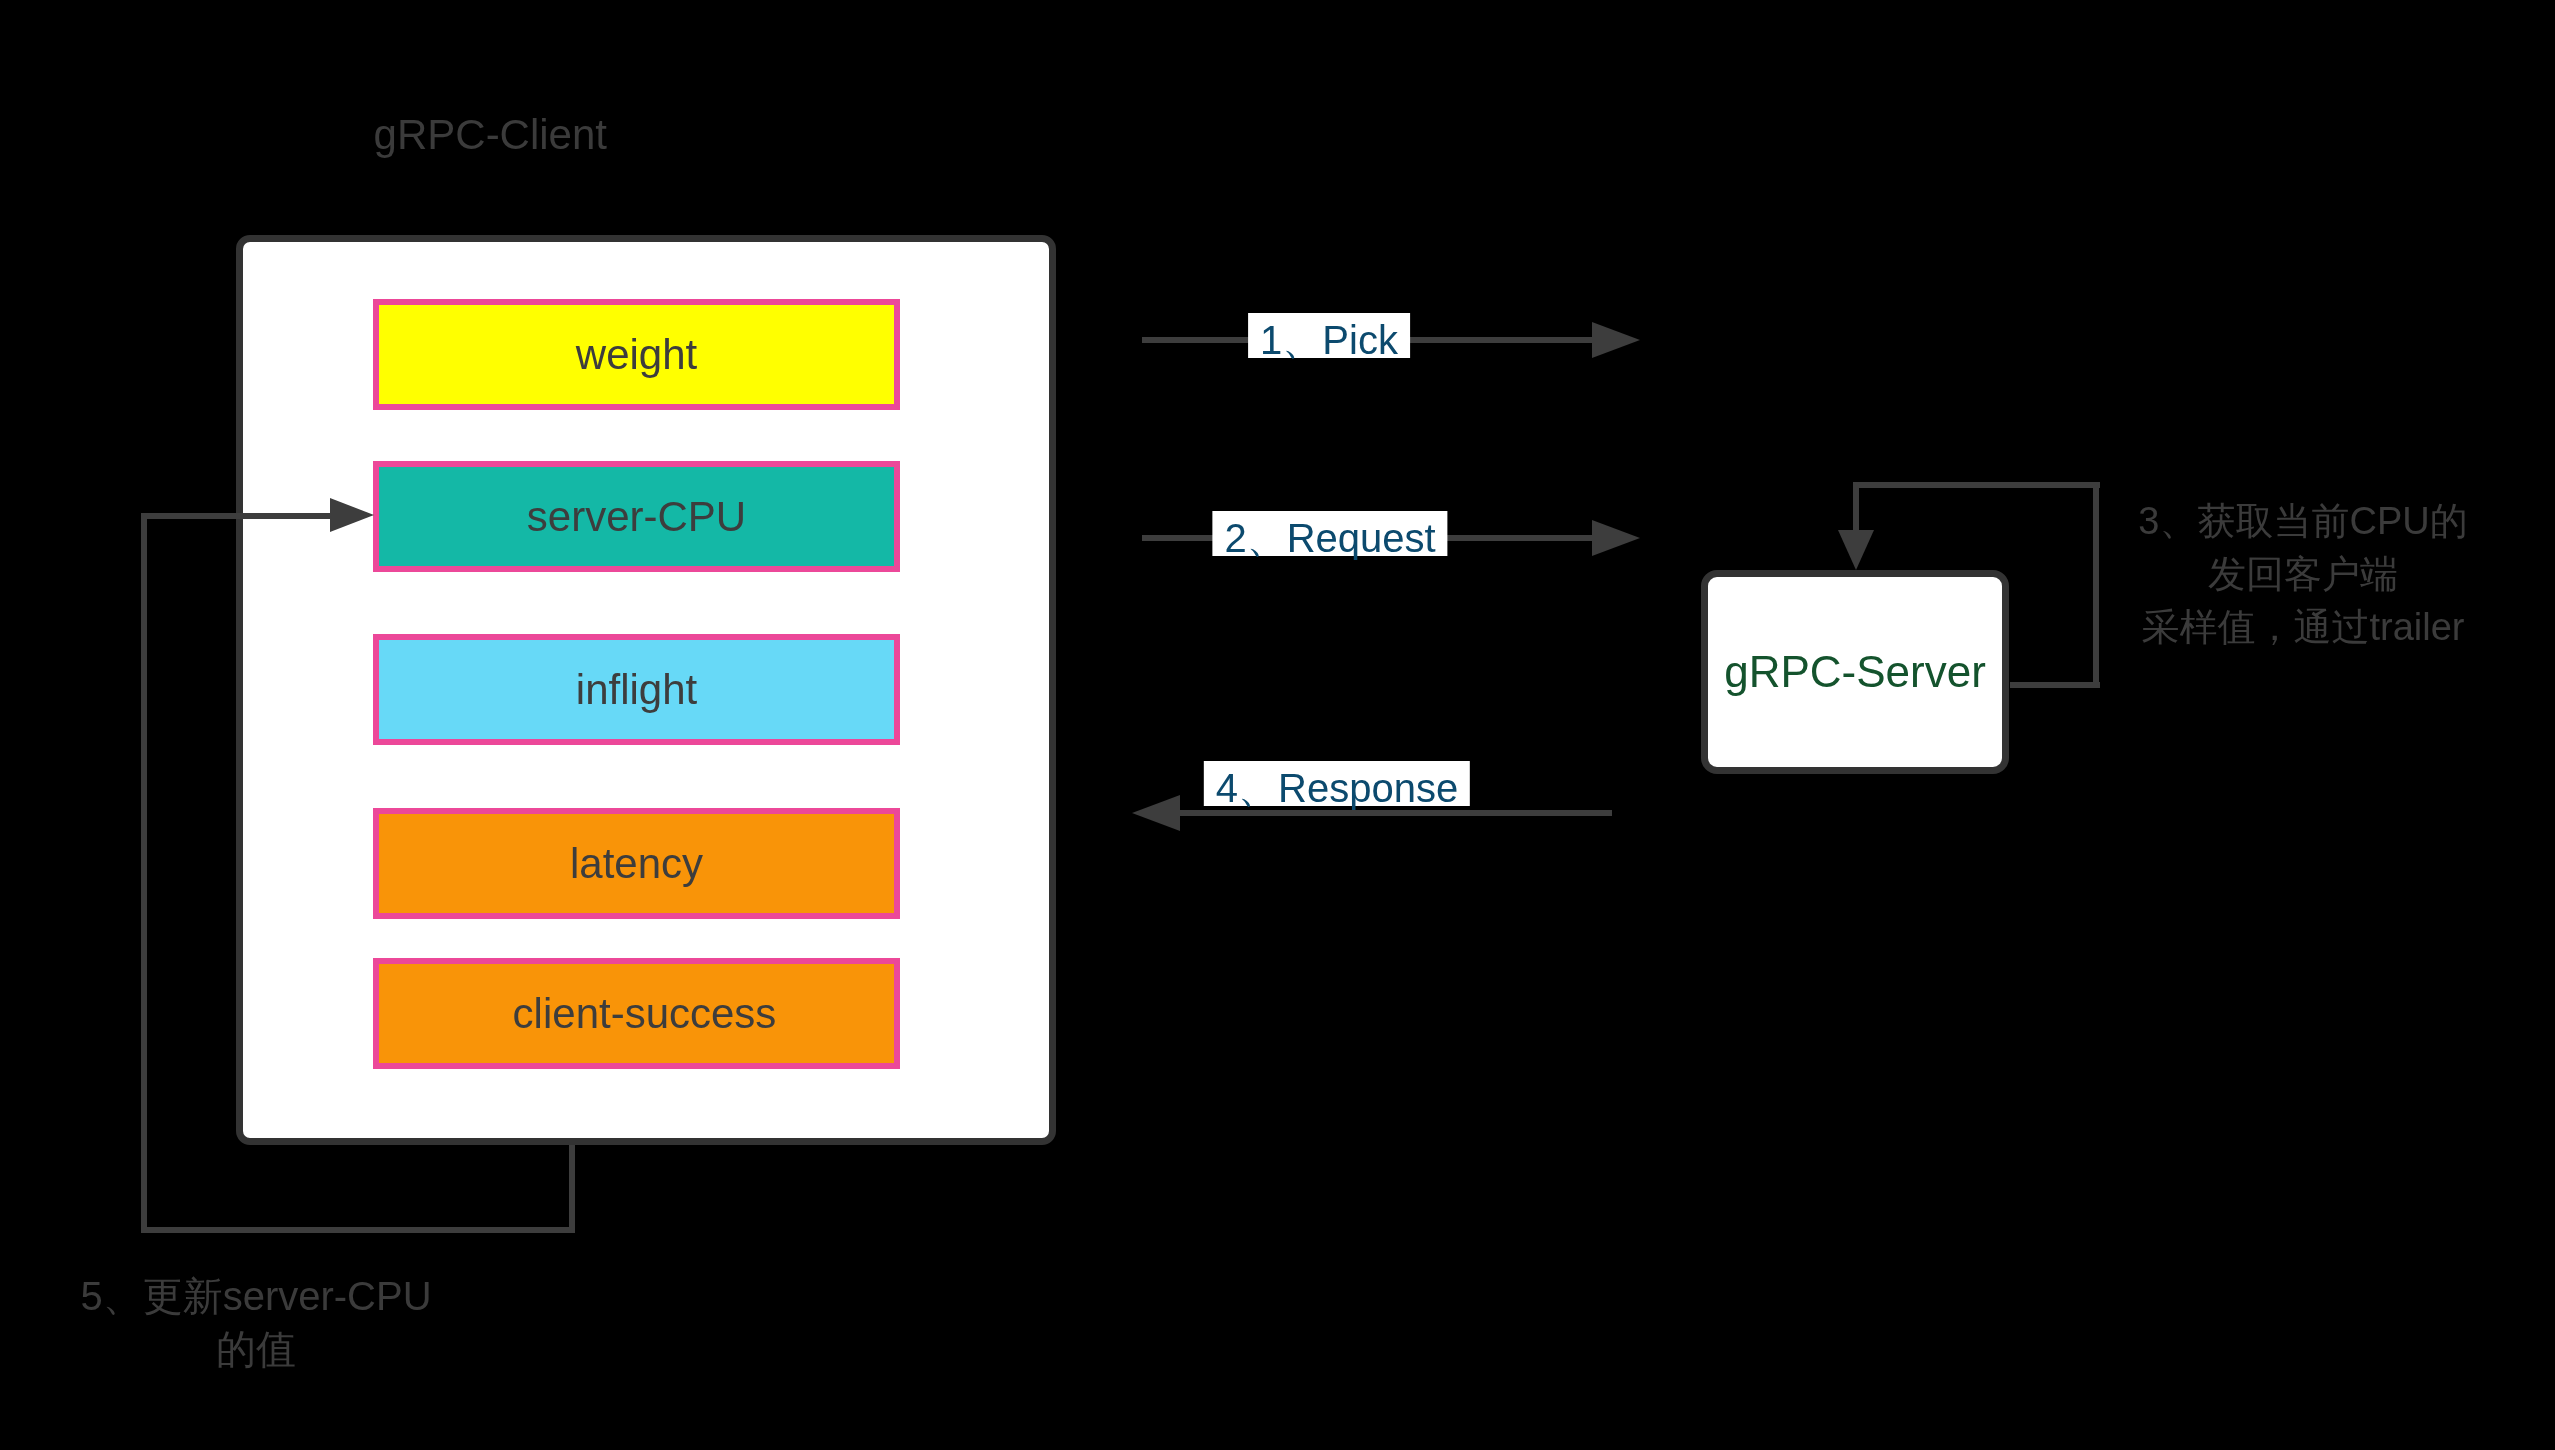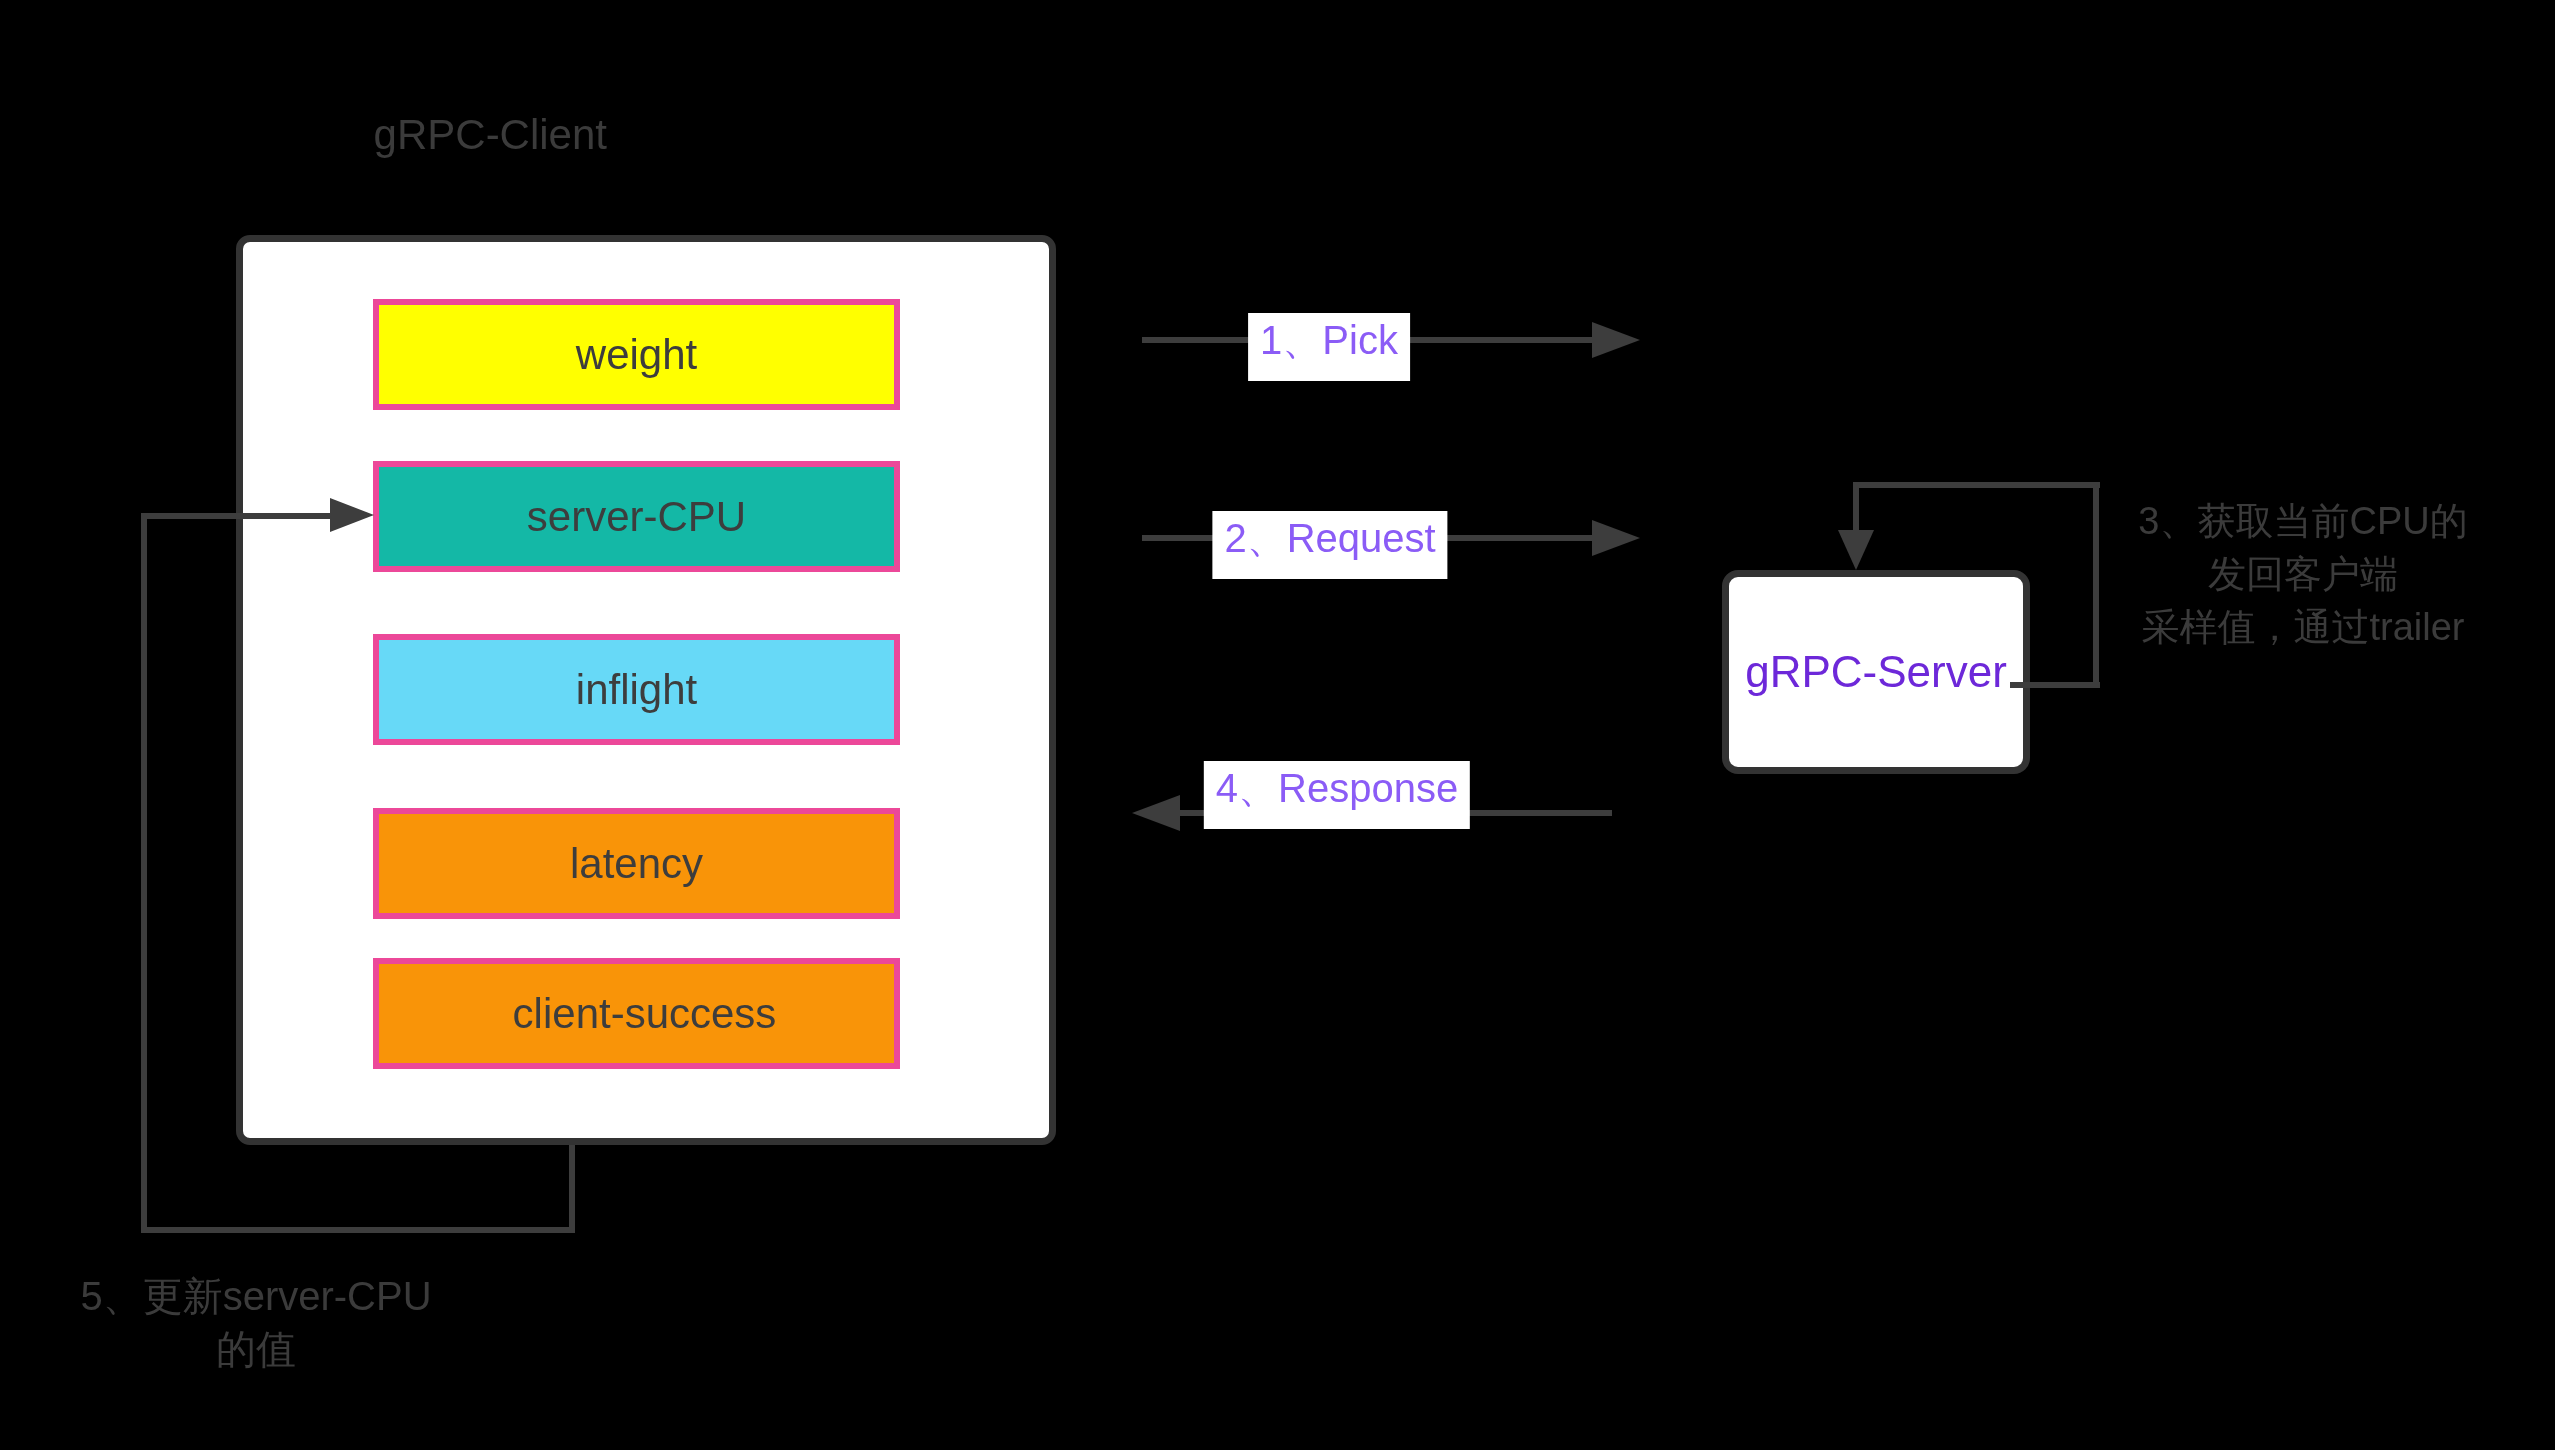--- a/index.html
+++ b/index.html
@@ -15,39 +15,39 @@
     text-align:right;font-size:42px;font-weight:500;color:#3b3b3b;
   }
   .panel{
     position:absolute;background:#ffffff;
     border:7px solid #333333;box-sizing:border-box;
   }
   .client-panel{left:236px;top:235px;width:820px;height:910px;border-radius:14px;}
   .server-panel{
     left:1701px;top:570px;width:308px;height:204px;border-radius:16px;
     display:flex;align-items:center;justify-content:center;
-    font-size:44px;color:#6d28d9;margin-left:21px;
+    font-size:44px;color:#14532d;
   }
   .node{
     position:absolute;left:373px;width:527px;height:111px;
     border:6px solid #ec4899;box-sizing:border-box;
     display:flex;align-items:center;justify-content:center;
     font-size:42px;color:#3d3d3d;
   }
   .n1{top:299px;} .n2{top:461px;} .n3{top:634px;} .n4{top:808px;} .n5{top:958px;}
   .hline,.vline{position:absolute;background:#3d3d3d;}
   .hline{height:6px;} .vline{width:6px;}
   .arrowhead{position:absolute;width:0;height:0;}
   .ah-right{border-top:18px solid transparent;border-bottom:18px solid transparent;border-left:48px solid #3d3d3d;}
   .ah-left{border-top:18px solid transparent;border-bottom:18px solid transparent;border-right:48px solid #3d3d3d;}
   .ah-down{border-left:18px solid transparent;border-right:18px solid transparent;border-top:40px solid #3d3d3d;}
   .chip{
     position:absolute;transform:translateX(-50%);
-    background:#ffffff;color:#8b5cf6;
-    font-size:40px;line-height:54px;height:68px;
+    background:#ffffff;color:#0c4a6e;
+    font-size:40px;line-height:54px;height:45px;
     padding:0 12px;white-space:nowrap;
   }
   .note{
     position:absolute;text-align:center;color:#3b3b3b;
     font-size:40px;line-height:53px;white-space:nowrap;
   }
   .server-note{left:2109px;top:495px;width:388px;font-size:38px;}
   .update-note{left:60px;top:1270px;width:392px;}
 </style>
 </head>

